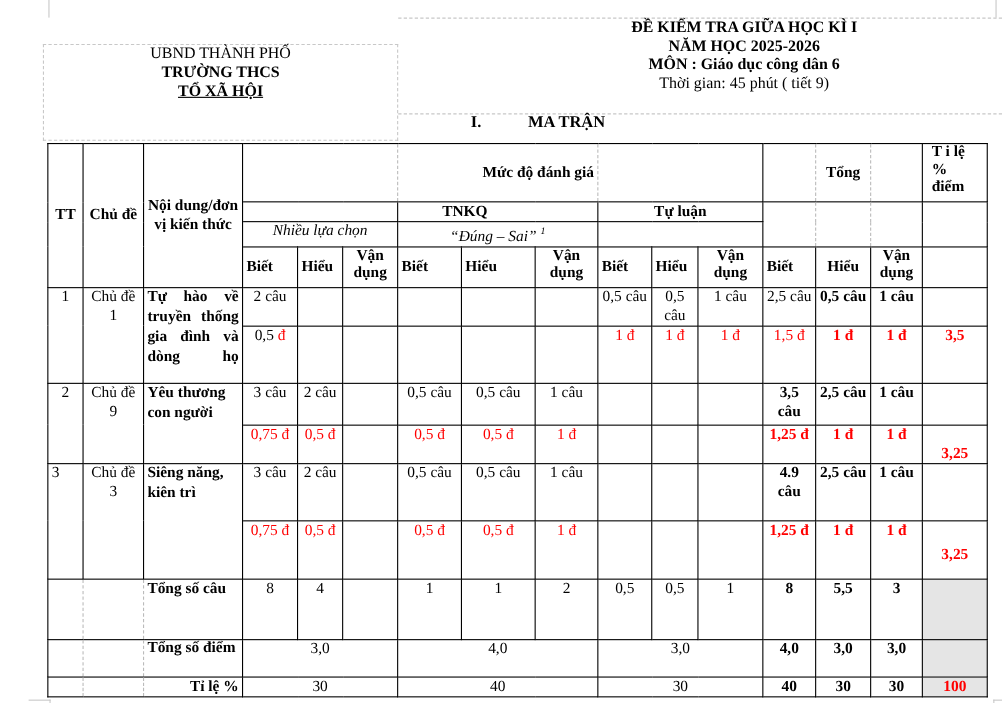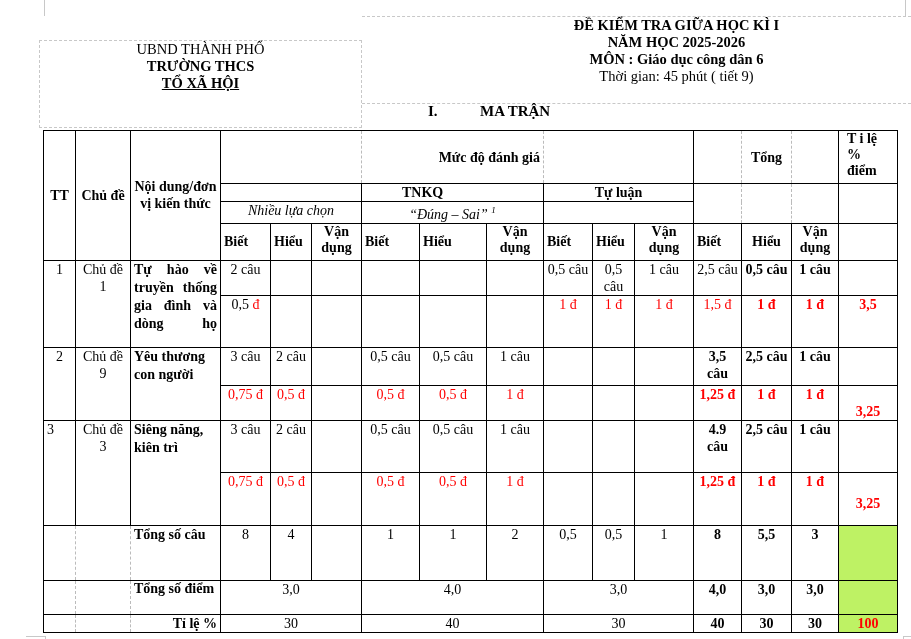--- a/index.html
+++ b/index.html
@@ -26,21 +26,21 @@
     border:1.5px solid #000; padding:0 3px; vertical-align:top; box-sizing:border-box; overflow:hidden;
   }
   .c { text-align:center; }
   .red { color:#ff0000; }
   .bold { font-weight:bold; }
   .it { font-style:italic;margin-top:32px; }
   .just { text-align:justify; text-align-last:justify; }
   .mid { vertical-align:middle !important; }
   .dash-l { border-left:1px dashed #bbb !important; }
   .dash-r { border-right:1px dashed #bbb !important; }
-  .gray { background:#bef264; }
+  .gray { background:#e5e5e5; }
   sup { font-size:9px; }
 </style>
 </head>
 <body>
 
 <div style="position:absolute;left:44px;top:0;width:0;height:16px;border-left:1px solid #c8c8c8;"></div>
 <div style="position:absolute;left:905px;top:0;width:0;height:16px;border-left:1px solid #c8c8c8;"></div>
 <div style="position:absolute;left:26px;top:636px;width:19px;height:3px;border-top:1px solid #c8c8c8;border-right:1px solid #c8c8c8;"></div>
 <div style="position:absolute;left:903px;top:636px;width:8px;height:3px;border-top:1px solid #c8c8c8;border-left:1px solid #c8c8c8;"></div>
 

